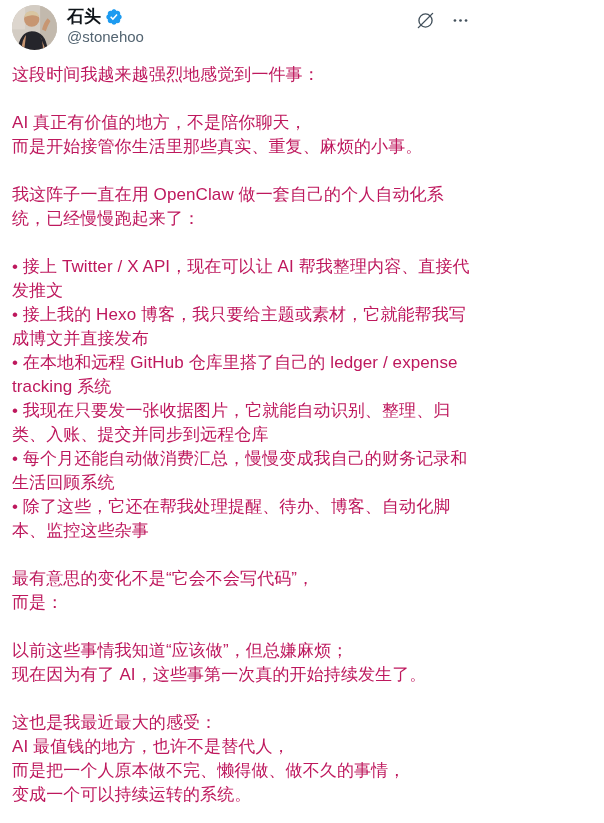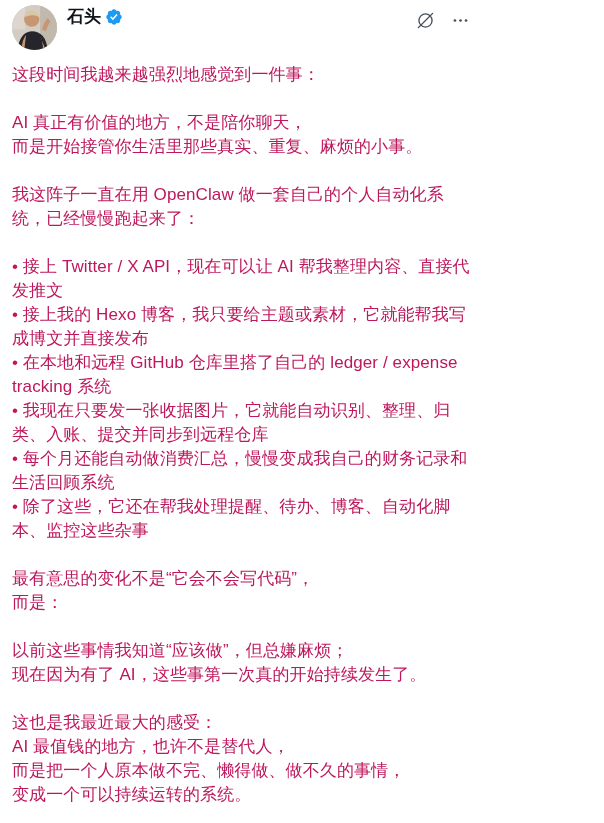--- a/index.html
+++ b/index.html
@@ -113,20 +113,21 @@
 
     <div class="names">
       <div class="name-row">
         <span class="display-name">石头</span>
         <span class="verified">
           <svg width="18" height="18" viewBox="0 0 24 24">
             <path fill="#1d9bf0" d="M22.25 12c0-1.43-.88-2.67-2.19-3.34.46-1.39.2-2.9-.81-3.91s-2.52-1.27-3.91-.81c-.66-1.31-1.91-2.19-3.34-2.19s-2.67.88-3.33 2.19c-1.4-.46-2.91-.2-3.92.81s-1.26 2.52-.8 3.91c-1.31.67-2.2 1.91-2.2 3.34s.89 2.67 2.2 3.34c-.46 1.39-.21 2.9.8 3.91s2.52 1.26 3.91.81c.67 1.31 1.91 2.19 3.34 2.19s2.68-.88 3.34-2.19c1.39.45 2.9.2 3.91-.81s1.27-2.52.81-3.91c1.31-.67 2.19-1.91 2.19-3.34zm-11.71 4.2L6.8 12.46l1.41-1.42 2.26 2.26 4.8-5.23 1.47 1.36-6.2 6.77z"></path>
           </svg>
         </span>
       </div>
+      <div class="handle">@stonehoo</div>
     </div>
 
     <div class="header-actions">
       <button class="icon-btn">
         <span style="display:flex">
           <svg width="19" height="19" viewBox="0 0 24 24" fill="none" stroke="#42505b" stroke-width="1.7" stroke-linecap="round">
             <circle cx="12" cy="12" r="8.3"></circle>
             <line x1="3" y1="21" x2="21" y2="3"></line>
           </svg>
         </span>

